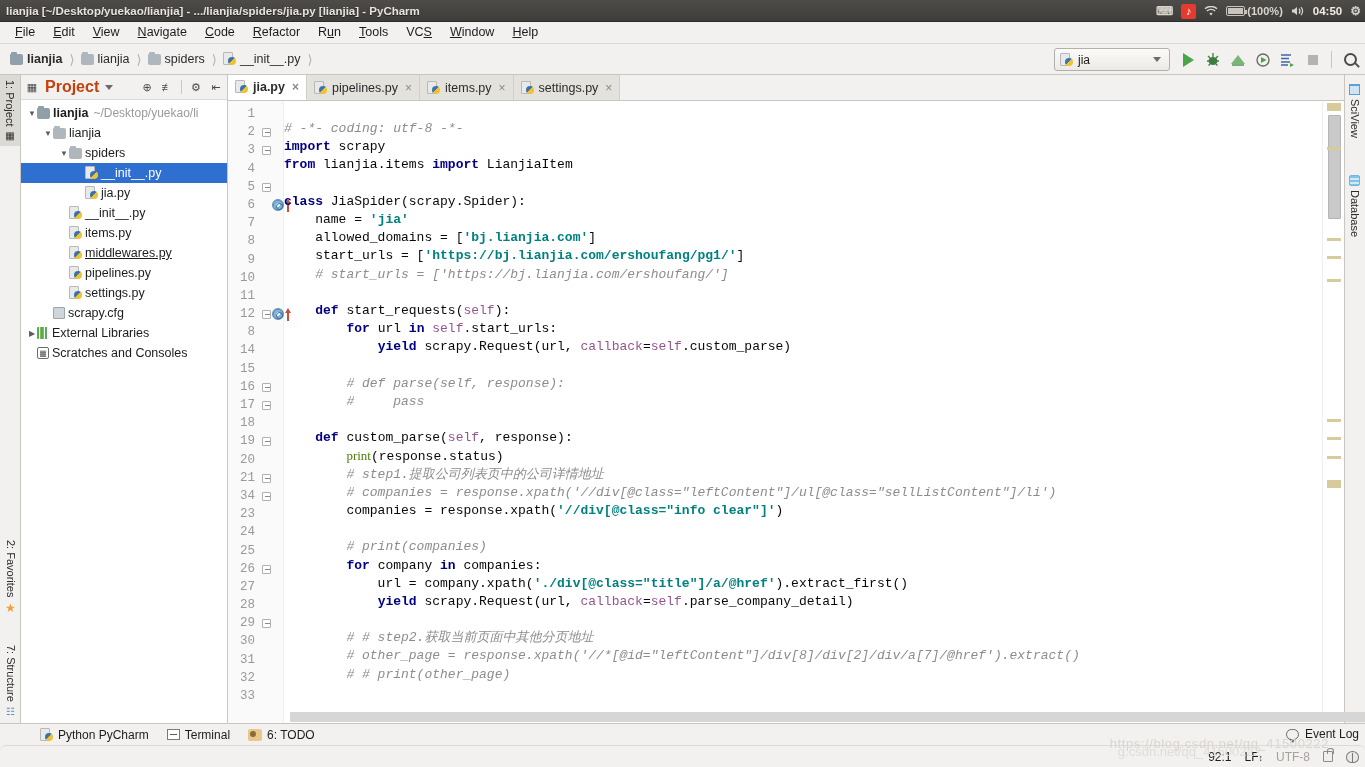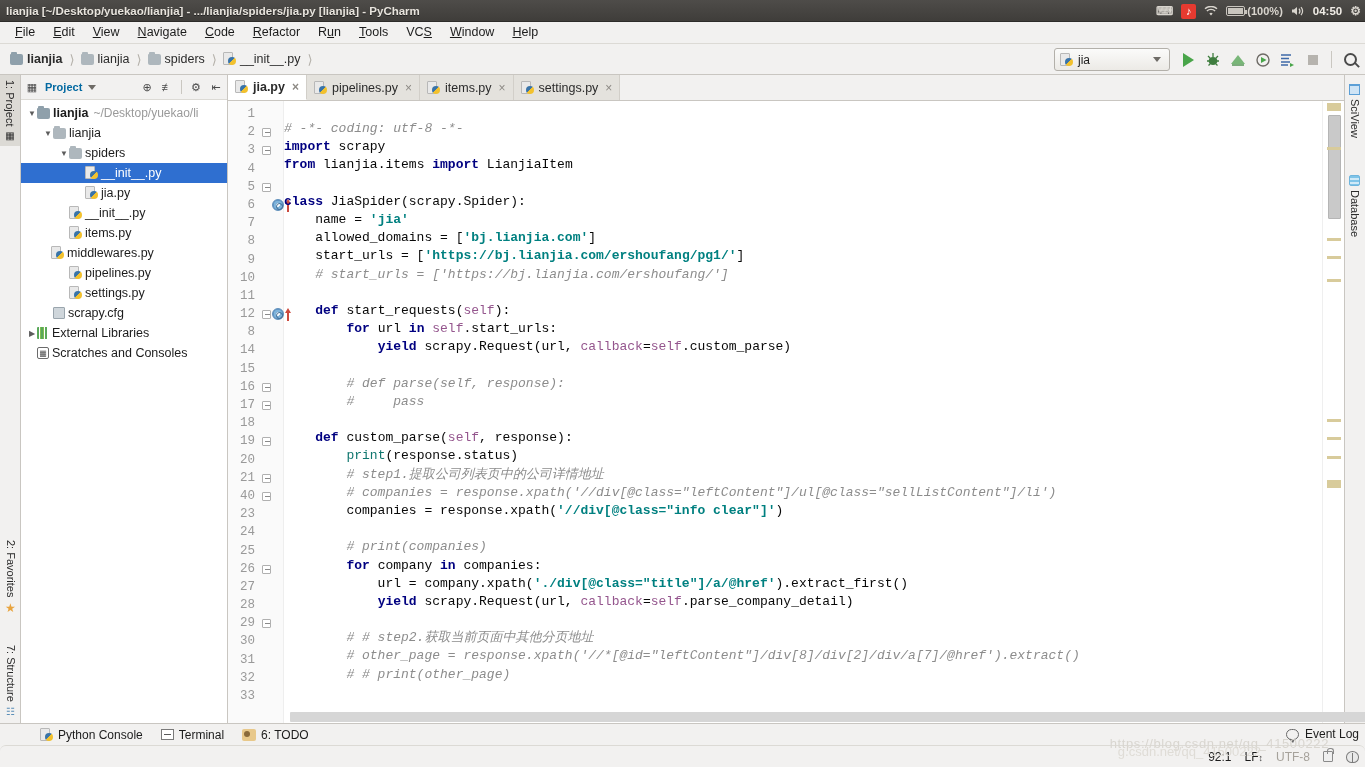--- a/index.html
+++ b/index.html
@@ -118,21 +118,21 @@
 
   
   .projpanel {
     position:absolute; left:21px; top:75px; width:207px; height:648px;
     background:#ffffff; border-right:1px solid #c9c6c1;
   }
   .proj-header {
     height:25px; background:#f2f1f0; border-bottom:1px solid #dcdad5;
     display:flex; align-items:center; padding:0 4px; gap:6px;
   }
-  .proj-header .ph-title { font-size:11px; font-weight:bold; color:#0369a1; }
+  .proj-header .ph-title { font-size:16px; font-weight:bold; color:#c2410c; }
   .ph-ico { width:14px;height:14px;display:flex;align-items:center;justify-content:center;color:#4a4a4a;font-size:11px; }
   .ph-spacer { flex:1; }
   .tree { padding-top:3px; font-size:12.5px; color:#1c1c1c; }
   .trow { height:20px; display:flex; align-items:center; white-space:nowrap; padding-right:2px; }
   .trow.sel { background:#2f6fd0; color:#fff; }
   .tw { display:inline-block; width:10px; text-align:center; color:#5c5c5c; font-size:8px; flex:0 0 auto;}
   .trow.sel .tw { color:#fff; }
   .tlabel { margin-left:3px; }
   .tpath { color:#9a9a9a; margin-left:5px; font-size:12px; overflow:hidden; }
   .lib-ico { width:12px;height:12px;
@@ -188,21 +188,21 @@
     margin-top:15px;
   }
   .cline {
     height:18.2px; line-height:18.2px; white-space:pre;
     font-family:"Liberation Mono", monospace; font-size:13px; color:#080808;
   }
   .k  { color:#000080; font-weight:bold; }
   .s  { color:#008080; font-weight:bold; }
   .cm { color:#8c8c8c; font-style:italic; }
   .sf { color:#94558d; }
-  .pr { color:#0f766e; }
+  .pr { color:#4d7c0f;font-family:Liberation Serif, serif; }
 
   
   .markgutter { position:absolute; right:0; top:0; width:22px; bottom:0; background:#fff; border-left:1px solid #efefef; }
   .mk { position:absolute; right:3px; width:14px; height:3px; background:#d8cb9b; }
   .mk.big { height:8px; }
   .vscroll { position:absolute; right:3px; width:13px; background:#c9c9c9; border:1px solid #b5b5b5; border-radius:1px; }
   .hscroll {
     position:absolute; left:62px; bottom:1px; height:10px; width:1240px;
     background:#d6d6d6; border-radius:1px;
   }
@@ -444,21 +444,21 @@
           <span class="tlabel" style="">__init__.py</span>
         </div>
         <div class="trow" style="padding-left: 38px;">
           <span class="tw"></span>
           <span class="py-ico">
             <span class="pg-doc"></span>
             <span class="pg-b"></span>
           </span>
           <span class="tlabel" style="">items.py</span>
         </div>
-        <div class="trow" style="padding-left: 20px;">
+        <div class="trow" style="padding-left: 38px; text-decoration: underline;">
           <span class="tw"></span>
           <span class="py-ico">
             <span class="pg-doc"></span>
             <span class="pg-b"></span>
           </span>
           <span class="tlabel" style="">middlewares.py</span>
         </div>
         <div class="trow" style="padding-left: 38px;">
           <span class="tw"></span>
           <span class="py-ico">
@@ -548,21 +548,21 @@
             <div class="ln">12</div>
             <div class="ln">8</div>
             <div class="ln">14</div>
             <div class="ln">15</div>
             <div class="ln">16</div>
             <div class="ln">17</div>
             <div class="ln">18</div>
             <div class="ln">19</div>
             <div class="ln">20</div>
             <div class="ln">21</div>
-            <div class="ln">40</div>
+            <div class="ln">34</div>
             <div class="ln">23</div>
             <div class="ln">24</div>
             <div class="ln">25</div>
             <div class="ln">26</div>
             <div class="ln">27</div>
             <div class="ln">28</div>
             <div class="ln">29</div>
             <div class="ln">30</div>
             <div class="ln">31</div>
             <div class="ln">32</div>
@@ -686,21 +686,21 @@
       <div class="hscroll"></div>
     </div>
   </div>
 
   <div class="toolwin-bar">
     <div class="tw-item">
       <span class="py-ico">
           <span class="pg-doc"></span>
           <span class="pg-b"></span>
         </span>
-      <span>Python Console</span>
+      <span>Python PyCharm</span>
     </div>
     <div class="tw-item">
       <span class="term-ico">
           <i></i>
         </span>
       <span>Terminal</span>
     </div>
     <div class="tw-item">
       <span class="todo-ico"></span>
       <span>6: TODO</span>

